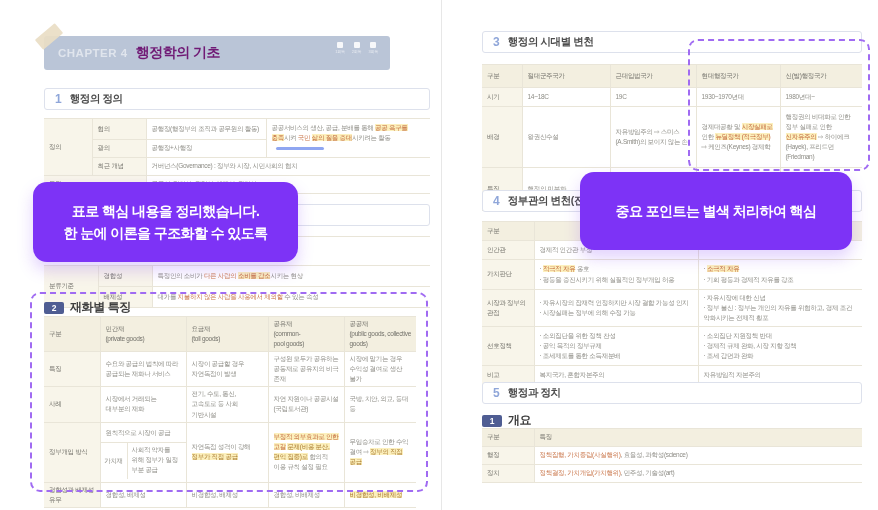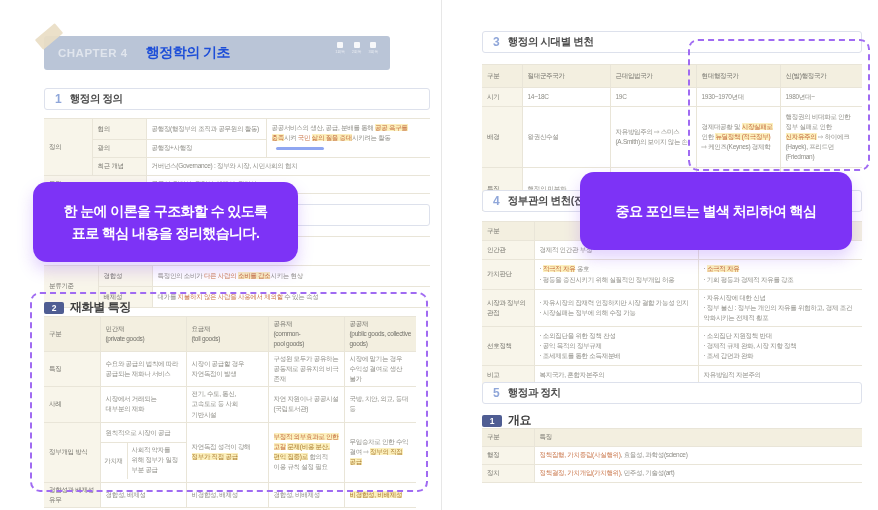--- a/index.html
+++ b/index.html
@@ -4,21 +4,21 @@
 <style>
   html,body { margin:0; padding:0; background:#fff; }
   #stage { position:relative; width:878px; height:510px; background:#ffffff; overflow:hidden;
            font-family:"Liberation Sans","DejaVu Sans",sans-serif; }
   .divider { position:absolute; left:441px; top:0; width:1px; height:510px; background:#e7e7e7; }
 
   
   .banner { position:absolute; left:44px; top:36px; width:346px; height:34px; background:#bac5d7;
             border-radius:3px; display:flex; align-items:center; padding:0 0 0 14px; box-sizing:border-box; }
   .banner .chapter { color:rgba(255,255,255,.55); font-weight:bold; font-size:11.5px; letter-spacing:.5px; }
-  .banner .btitle  { color:#1d4ed8; font-weight:bold; font-size:14px; margin-left:18px; letter-spacing:-.5px; }
+  .banner .btitle  { color:#701a75; font-weight:bold; font-size:14px; margin-left:8px; letter-spacing:-.5px; }
   .tape { position:absolute; left:-8px; top:-6px; width:26px; height:13px; background:rgba(233,221,196,.92);
           transform:rotate(-40deg); border-radius:1px; }
   .checks { position:absolute; right:12px; top:6px; display:flex; gap:7px; }
   .checkcol { display:flex; flex-direction:column; align-items:center; gap:1px; }
   .checkbox { width:6px; height:6px; background:rgba(255,255,255,.88); border-radius:1px; }
   .checklbl { font-size:4px; color:rgba(255,255,255,.65); letter-spacing:-.2px; }
 
   
   .sec-box { position:absolute; border:1px solid #dde1ec; border-radius:3px; background:#fff;
              display:flex; align-items:center; gap:8px; padding:0 10px; box-sizing:border-box; }
@@ -138,22 +138,22 @@
         <td>특정인의 소비가 <span class="rd">다른 사람의</span> <span class="hl rd">소비를 감소</span>시키는 현상</td>
       </tr>
       <tr>
         <td class="lb" style="height:16px;">배제성</td>
         <td>대가를 <span class="rd">지불하지 않은 사람을 사용에서 제외할</span> 수 있는 속성</td>
       </tr>
     </tbody>
       </table>
 
     <div class="callout" style="left:33px; top:182px; width:265px; height:80px;">
+      <div>표로 핵심 내용을 정리했습니다.</div>
       <div>한 눈에  이론을 구조화할 수 있도록</div>
-      <div>표로 핵심 내용을 정리했습니다.</div>
     </div>
 
     <div class="dashed" style="left:30px; top:292px; width:394px; height:196px;"></div>
 
     <div class="sub-head" style="left:44px; top:299px;">
       <span class="badge">2</span>
       <span class="sub-title">재화별 특징</span>
     </div>
 
     <table class="tbl" style="left:44px; top:316px; width:372px;">

